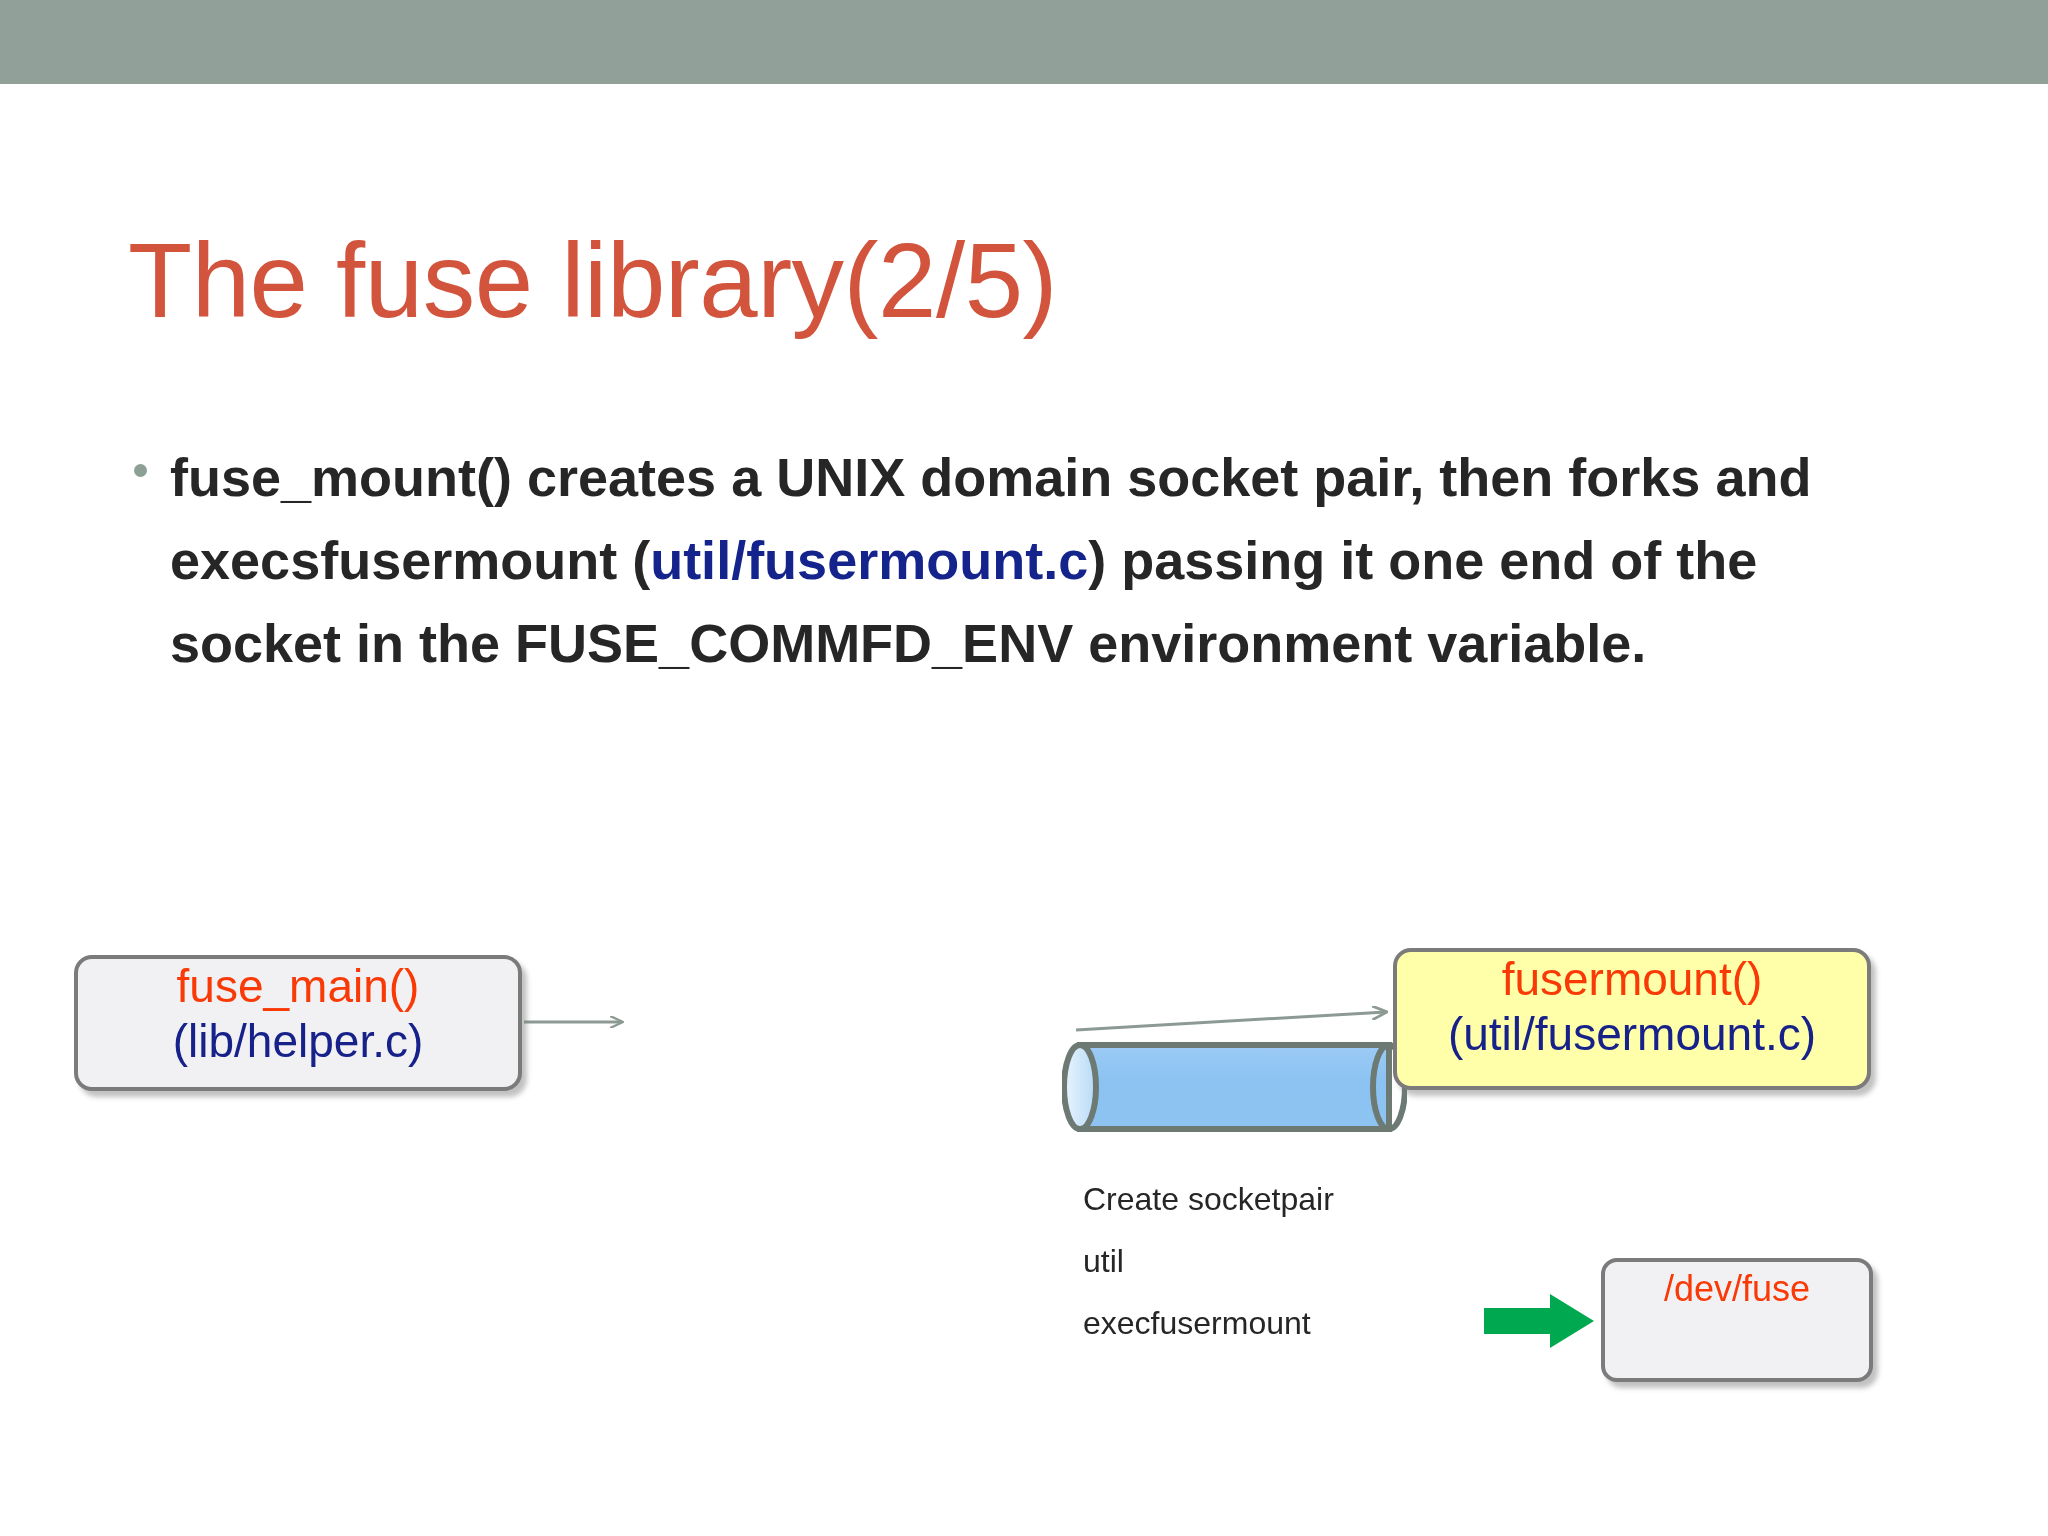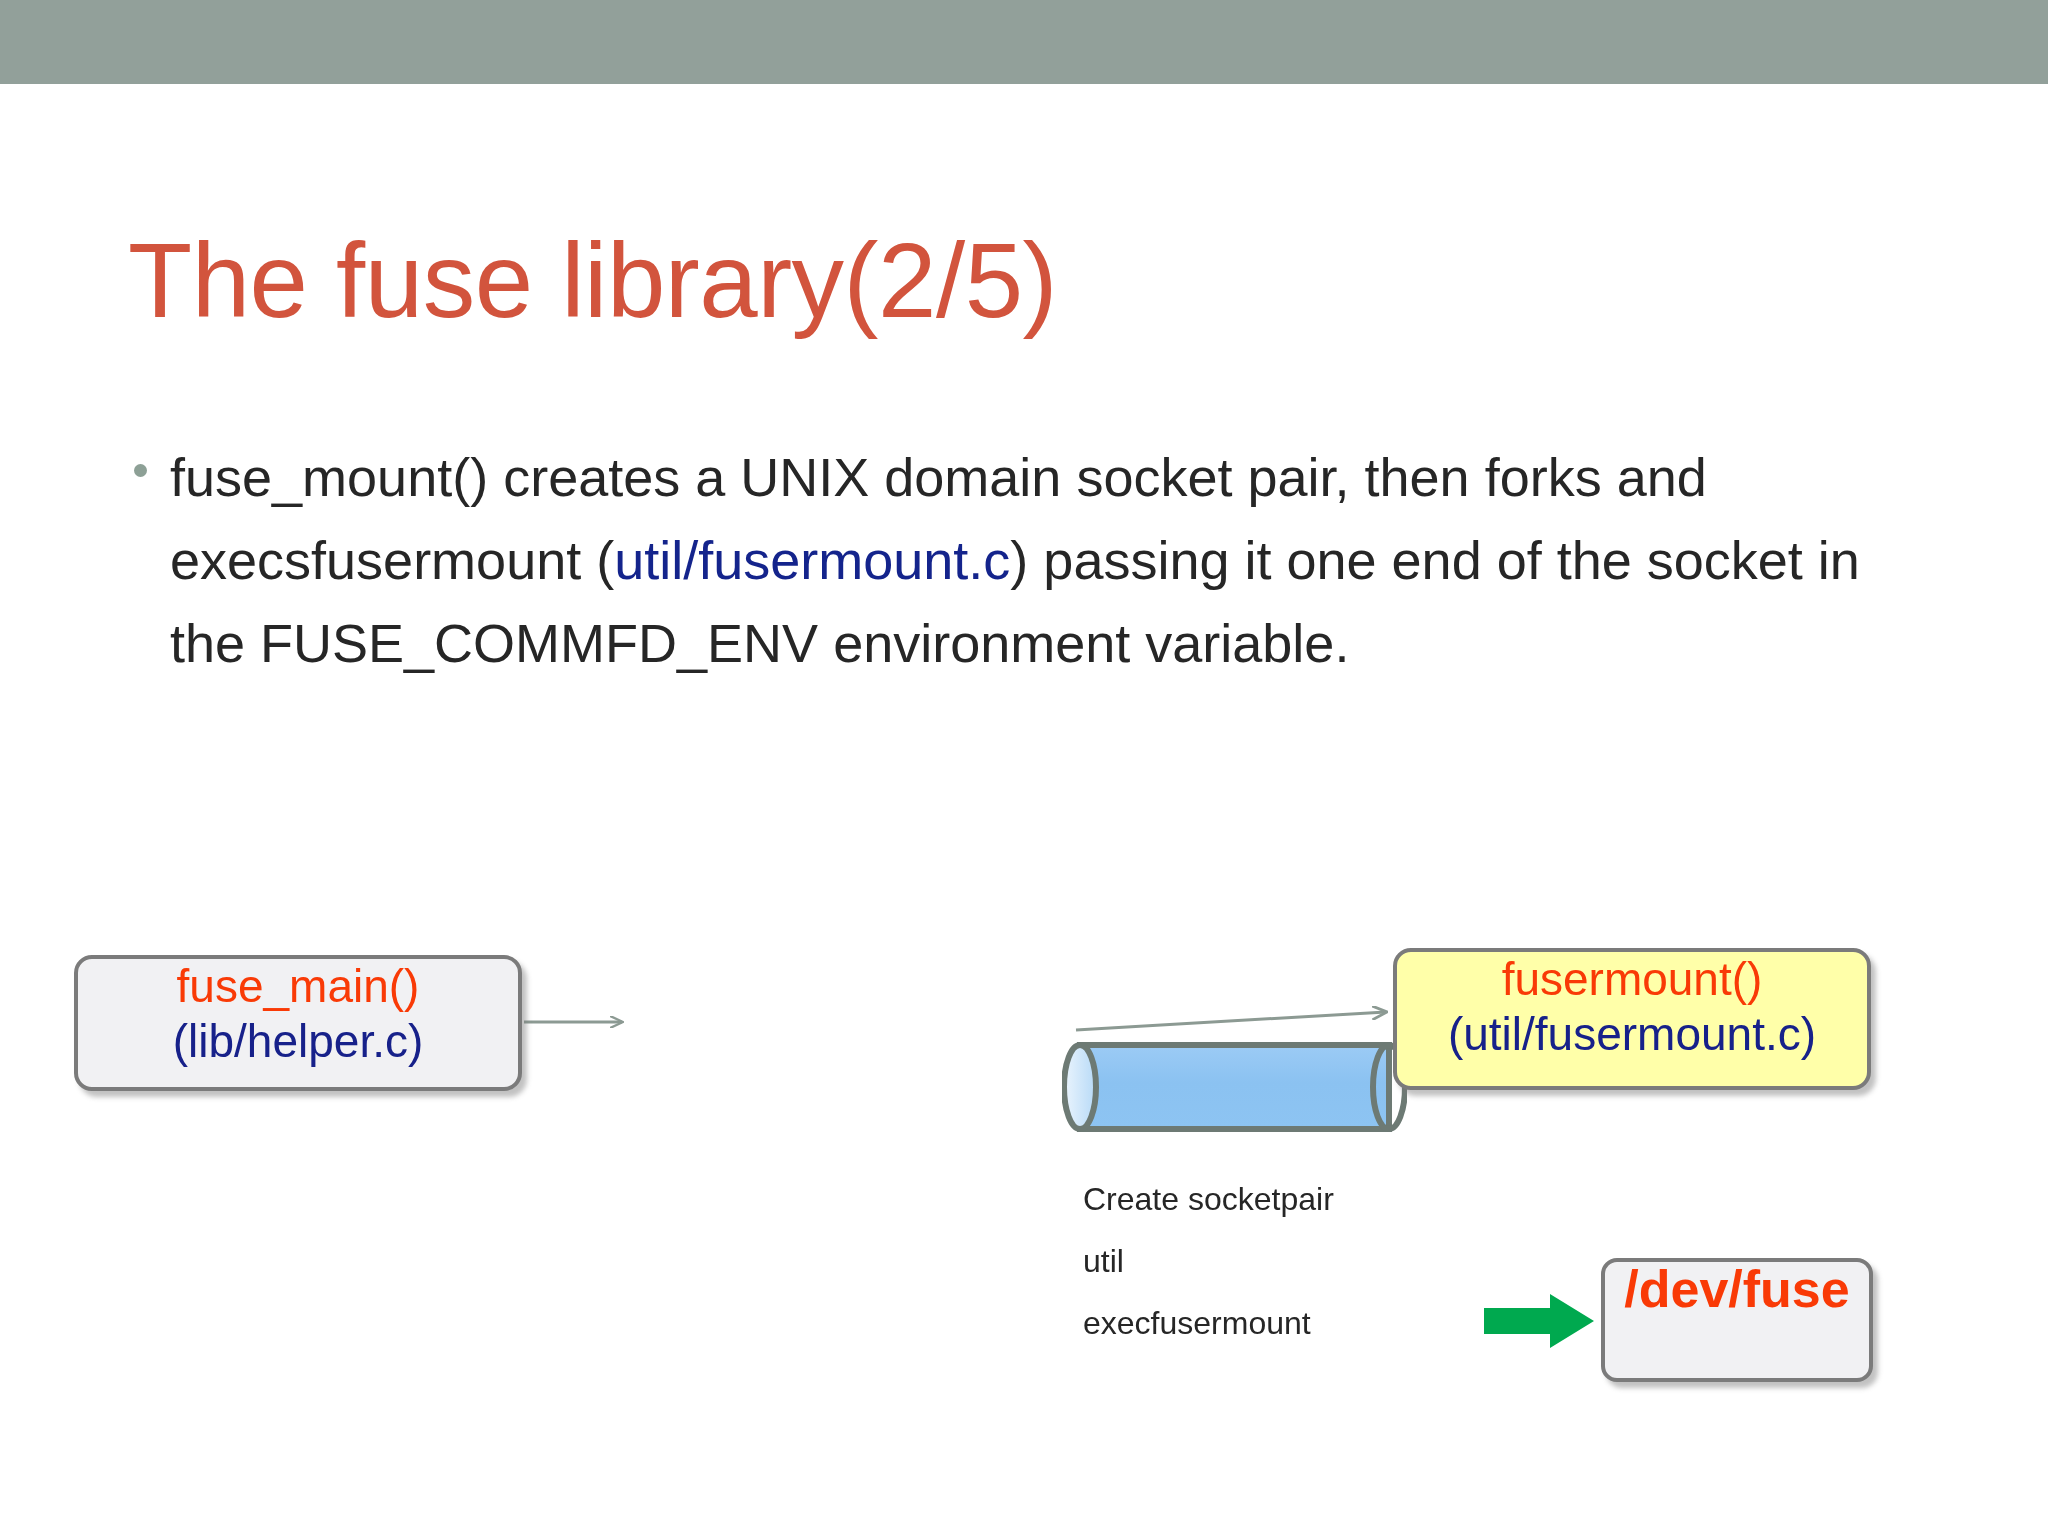--- a/index.html
+++ b/index.html
@@ -57,21 +57,21 @@
     top: 28px;
     width: 13px;
     height: 13px;
     border-radius: 50%;
     background: #8da096;
   }
   .bullet-text {
     font-size: 54px;
     line-height: 83px;
     color: #262626;
-    font-weight: 400;
+    font-weight: 700;
   }
   .link-text { color: #14248c; }
 
   
   .diagram {
     position: absolute;
     left: 0;
     top: 0;
     width: 2048px;
     height: 1536px;
@@ -108,21 +108,21 @@
   #node-fuse-main   { left: 74px;  top: 955px; width: 448px; height: 136px; }
   #node-fuse-mount  { left: 630px; top: 955px; width: 444px; height: 136px; }
   #node-fusermount  {
     left: 1393px; top: 948px; width: 478px; height: 142px;
     background: #ffffa9;
   }
   #node-dev-fuse {
     left: 1601px; top: 1258px; width: 272px; height: 124px;
     border-radius: 16px;
   }
-  #node-dev-fuse .fn { font-size: 52px; font-weight: bold; }
+  #node-dev-fuse .fn { font-size: 36px; }
 
   
   .cylinder {
     position: absolute;
     left: 1062px;
     top: 1042px;
     width: 345px;
     height: 90px;
   }
 

